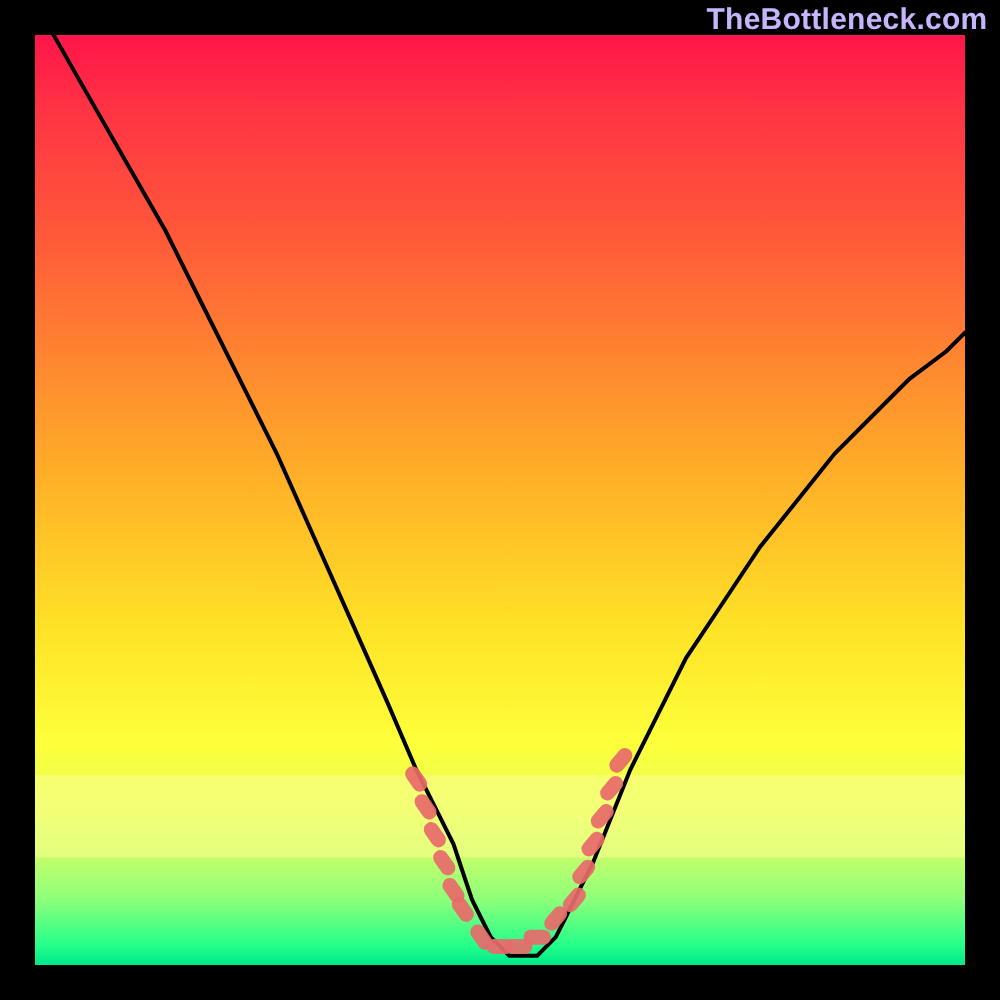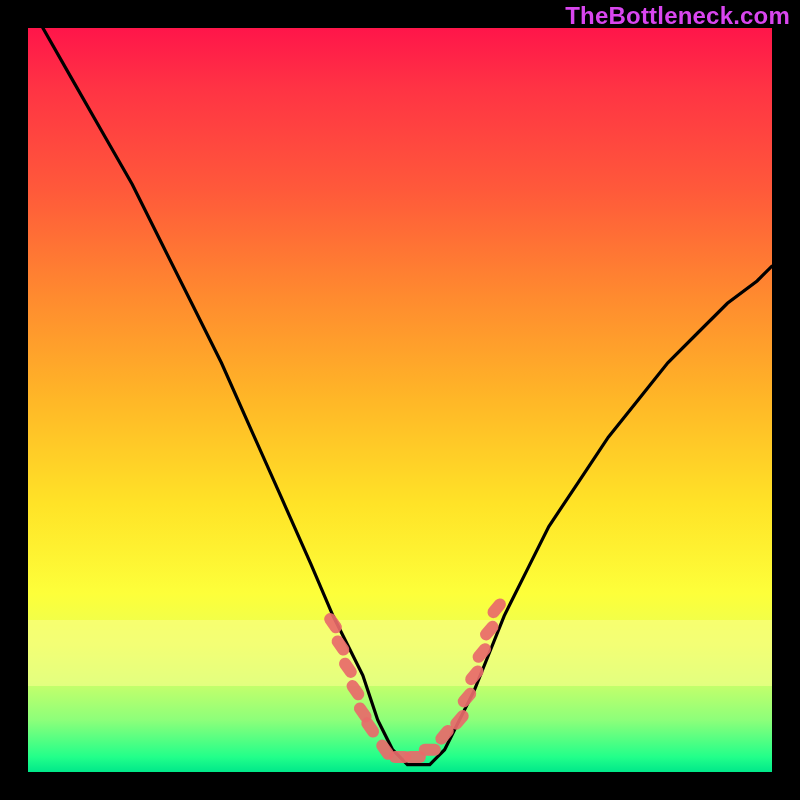--- a/index.html
+++ b/index.html
@@ -46,21 +46,21 @@
     position: absolute;
     left: 0;
     top: 0;
     width: 744px;
     height: 744px;
   }
   .watermark {
     position: absolute;
     top: 2px;
     right: 10px;
-    color: #d946ef;
+    color: #c4b5fd;
     font-size: 24px;
     font-weight: 600;
     letter-spacing: 0.2px;
   }
 </style>
 </head>
 <body>
 
 <div class="watermark">TheBottleneck.com</div>
 

